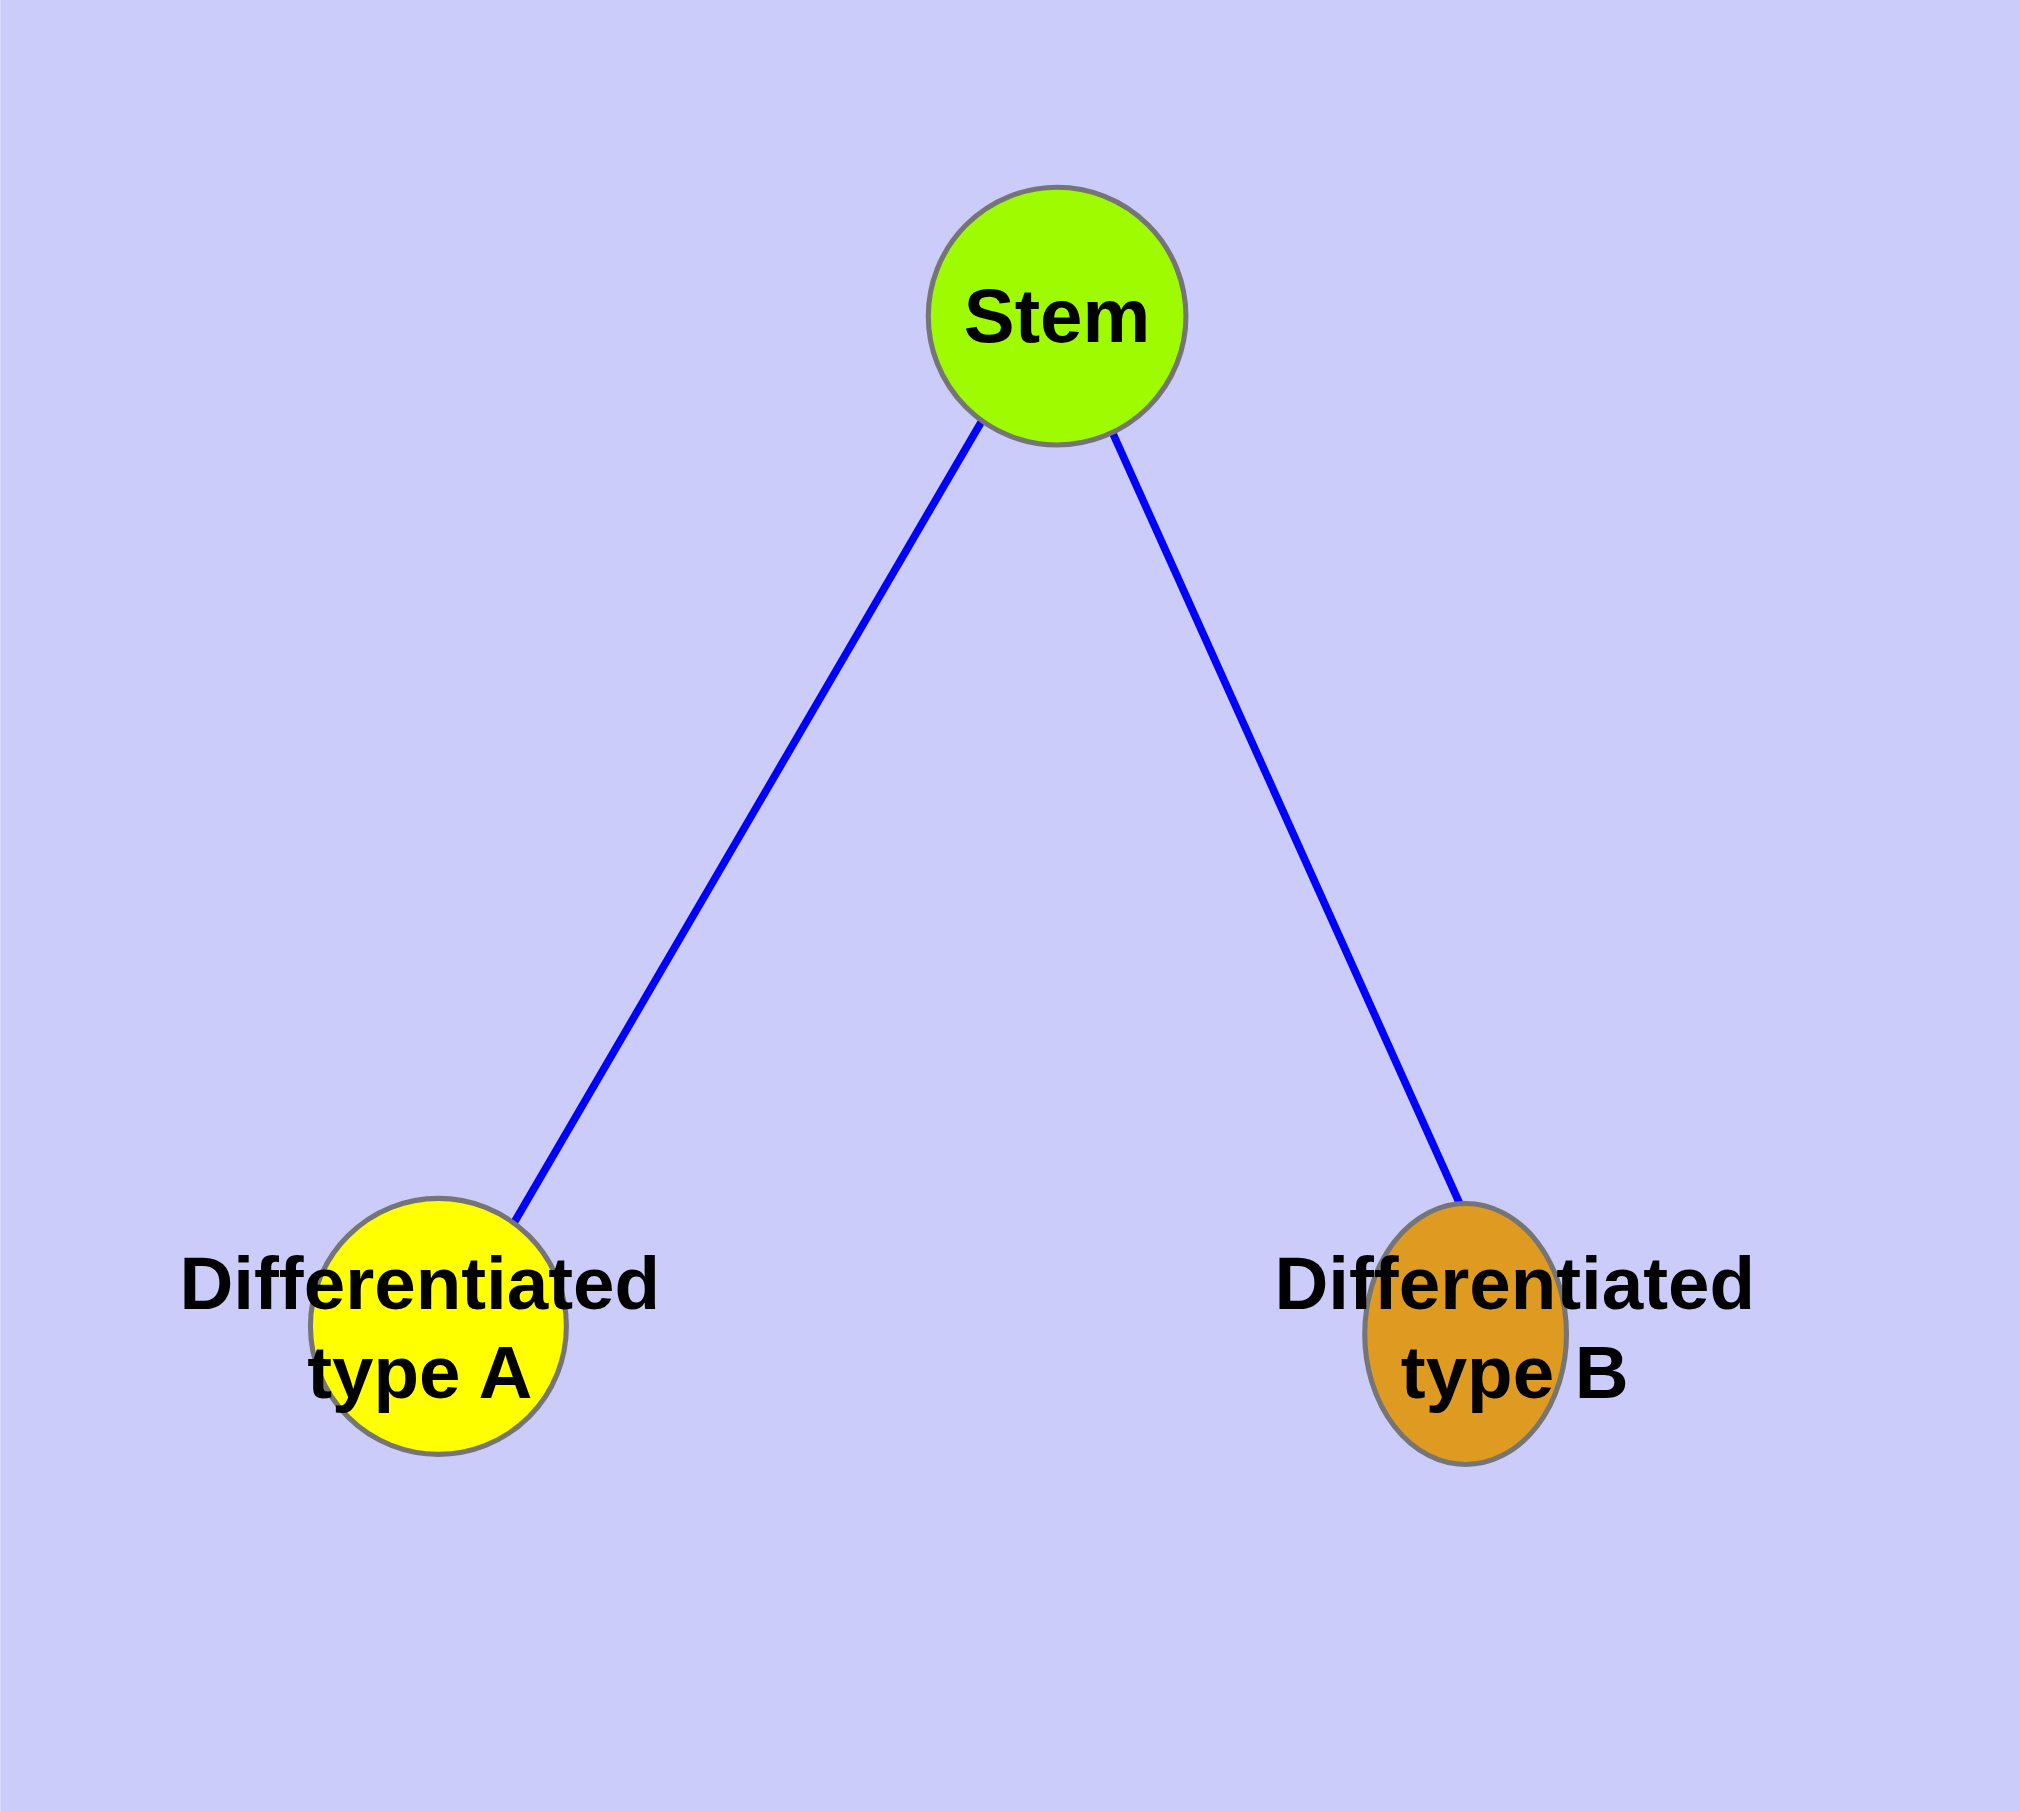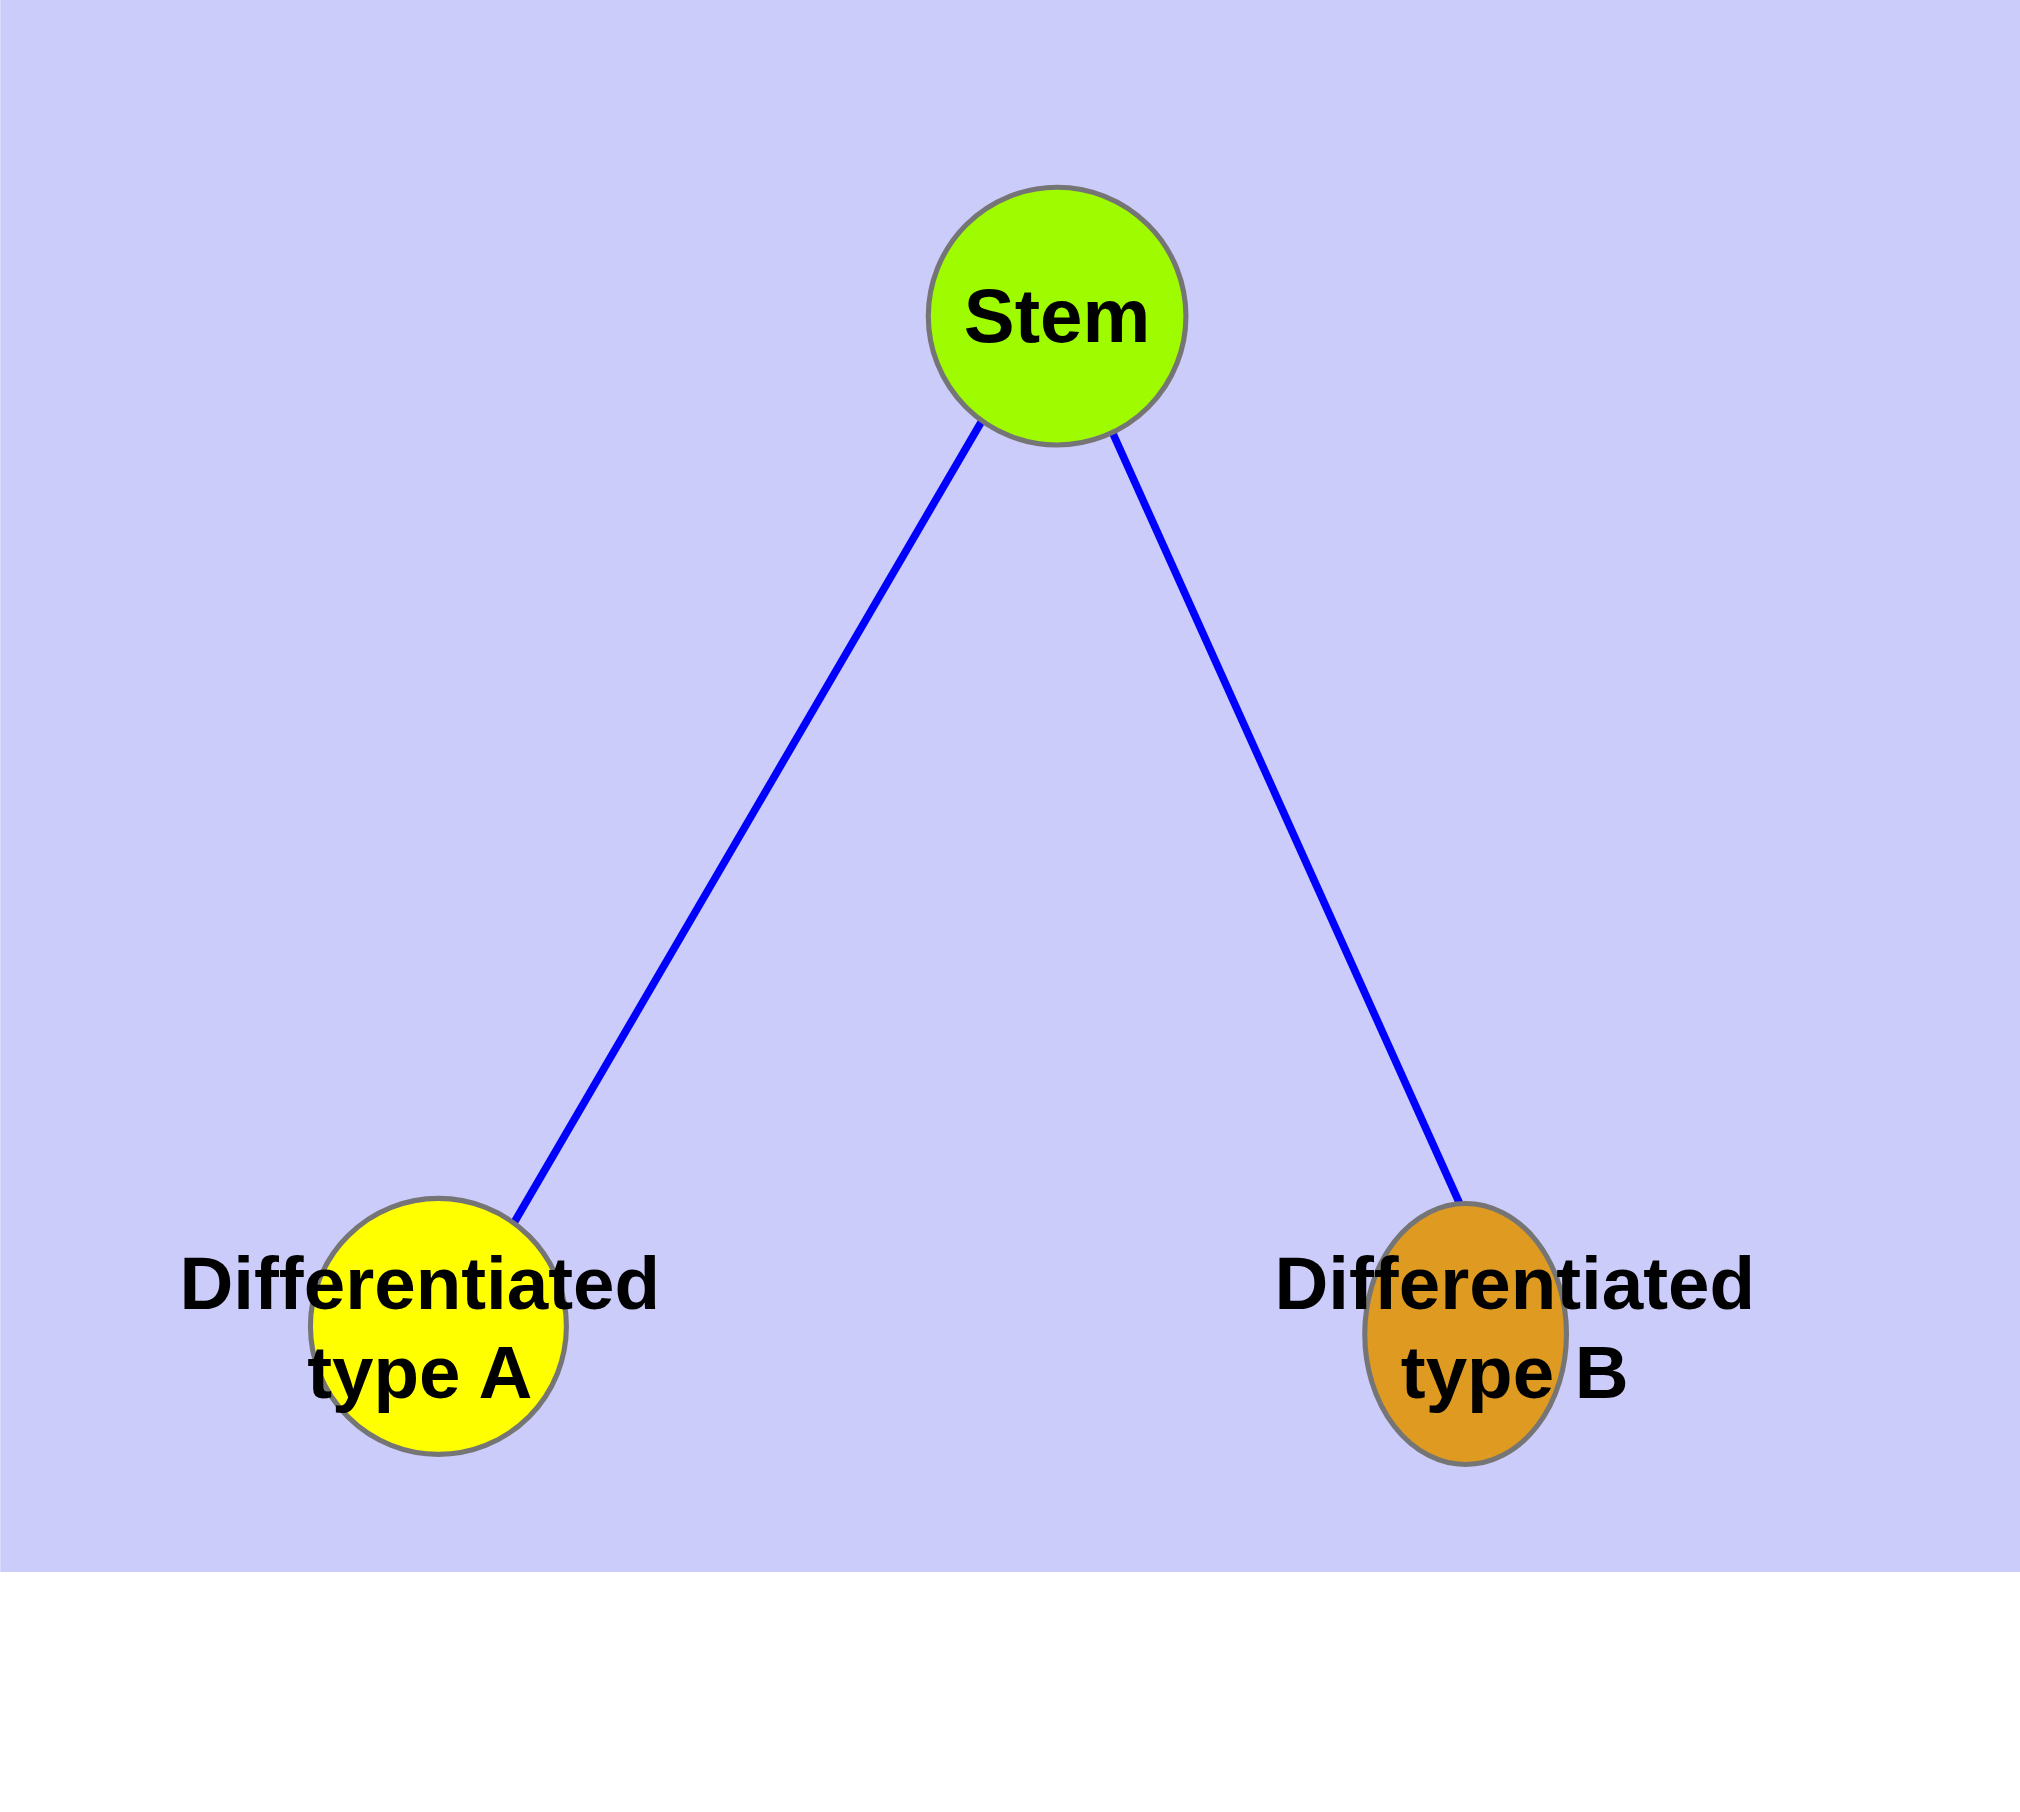--- a/index.html
+++ b/index.html
@@ -35,21 +35,21 @@
     font-family: "Liberation Sans", sans-serif;
     font-weight: bold;
     fill: #000000;
     text-anchor: middle;
     dominant-baseline: alphabetic;
   }
 </style>
 </head>
 <body>
 
-<div id="canvas" style="width: 2021px; height: 1572px;">
+<div id="canvas" style="width: 2021px; height: 1812px;">
   <svg id="graph-svg" viewBox="0 0 2384 2138" xmlns="http://www.w3.org/2000/svg" style="width: 2021px; height: 1812px;">
 
     <rect id="bg-rect" x="0" y="0" width="2384" height="2138" fill="#CCCCFA"></rect>
 
     <g id="edges-layer">
         <line class="edge-line" x1="1158" y1="497" x2="606" y2="1443" stroke="#0000FF" stroke-width="9"></line>
         <line class="edge-line" x1="1309" y1="503" x2="1726" y2="1429" stroke="#0000FF" stroke-width="9"></line>
       </g>
     <g id="nodes-layer">
         <ellipse class="node-circle" cx="1247" cy="373" rx="152" ry="152" fill="#9EFB00" stroke="#757575" stroke-width="6"></ellipse>

